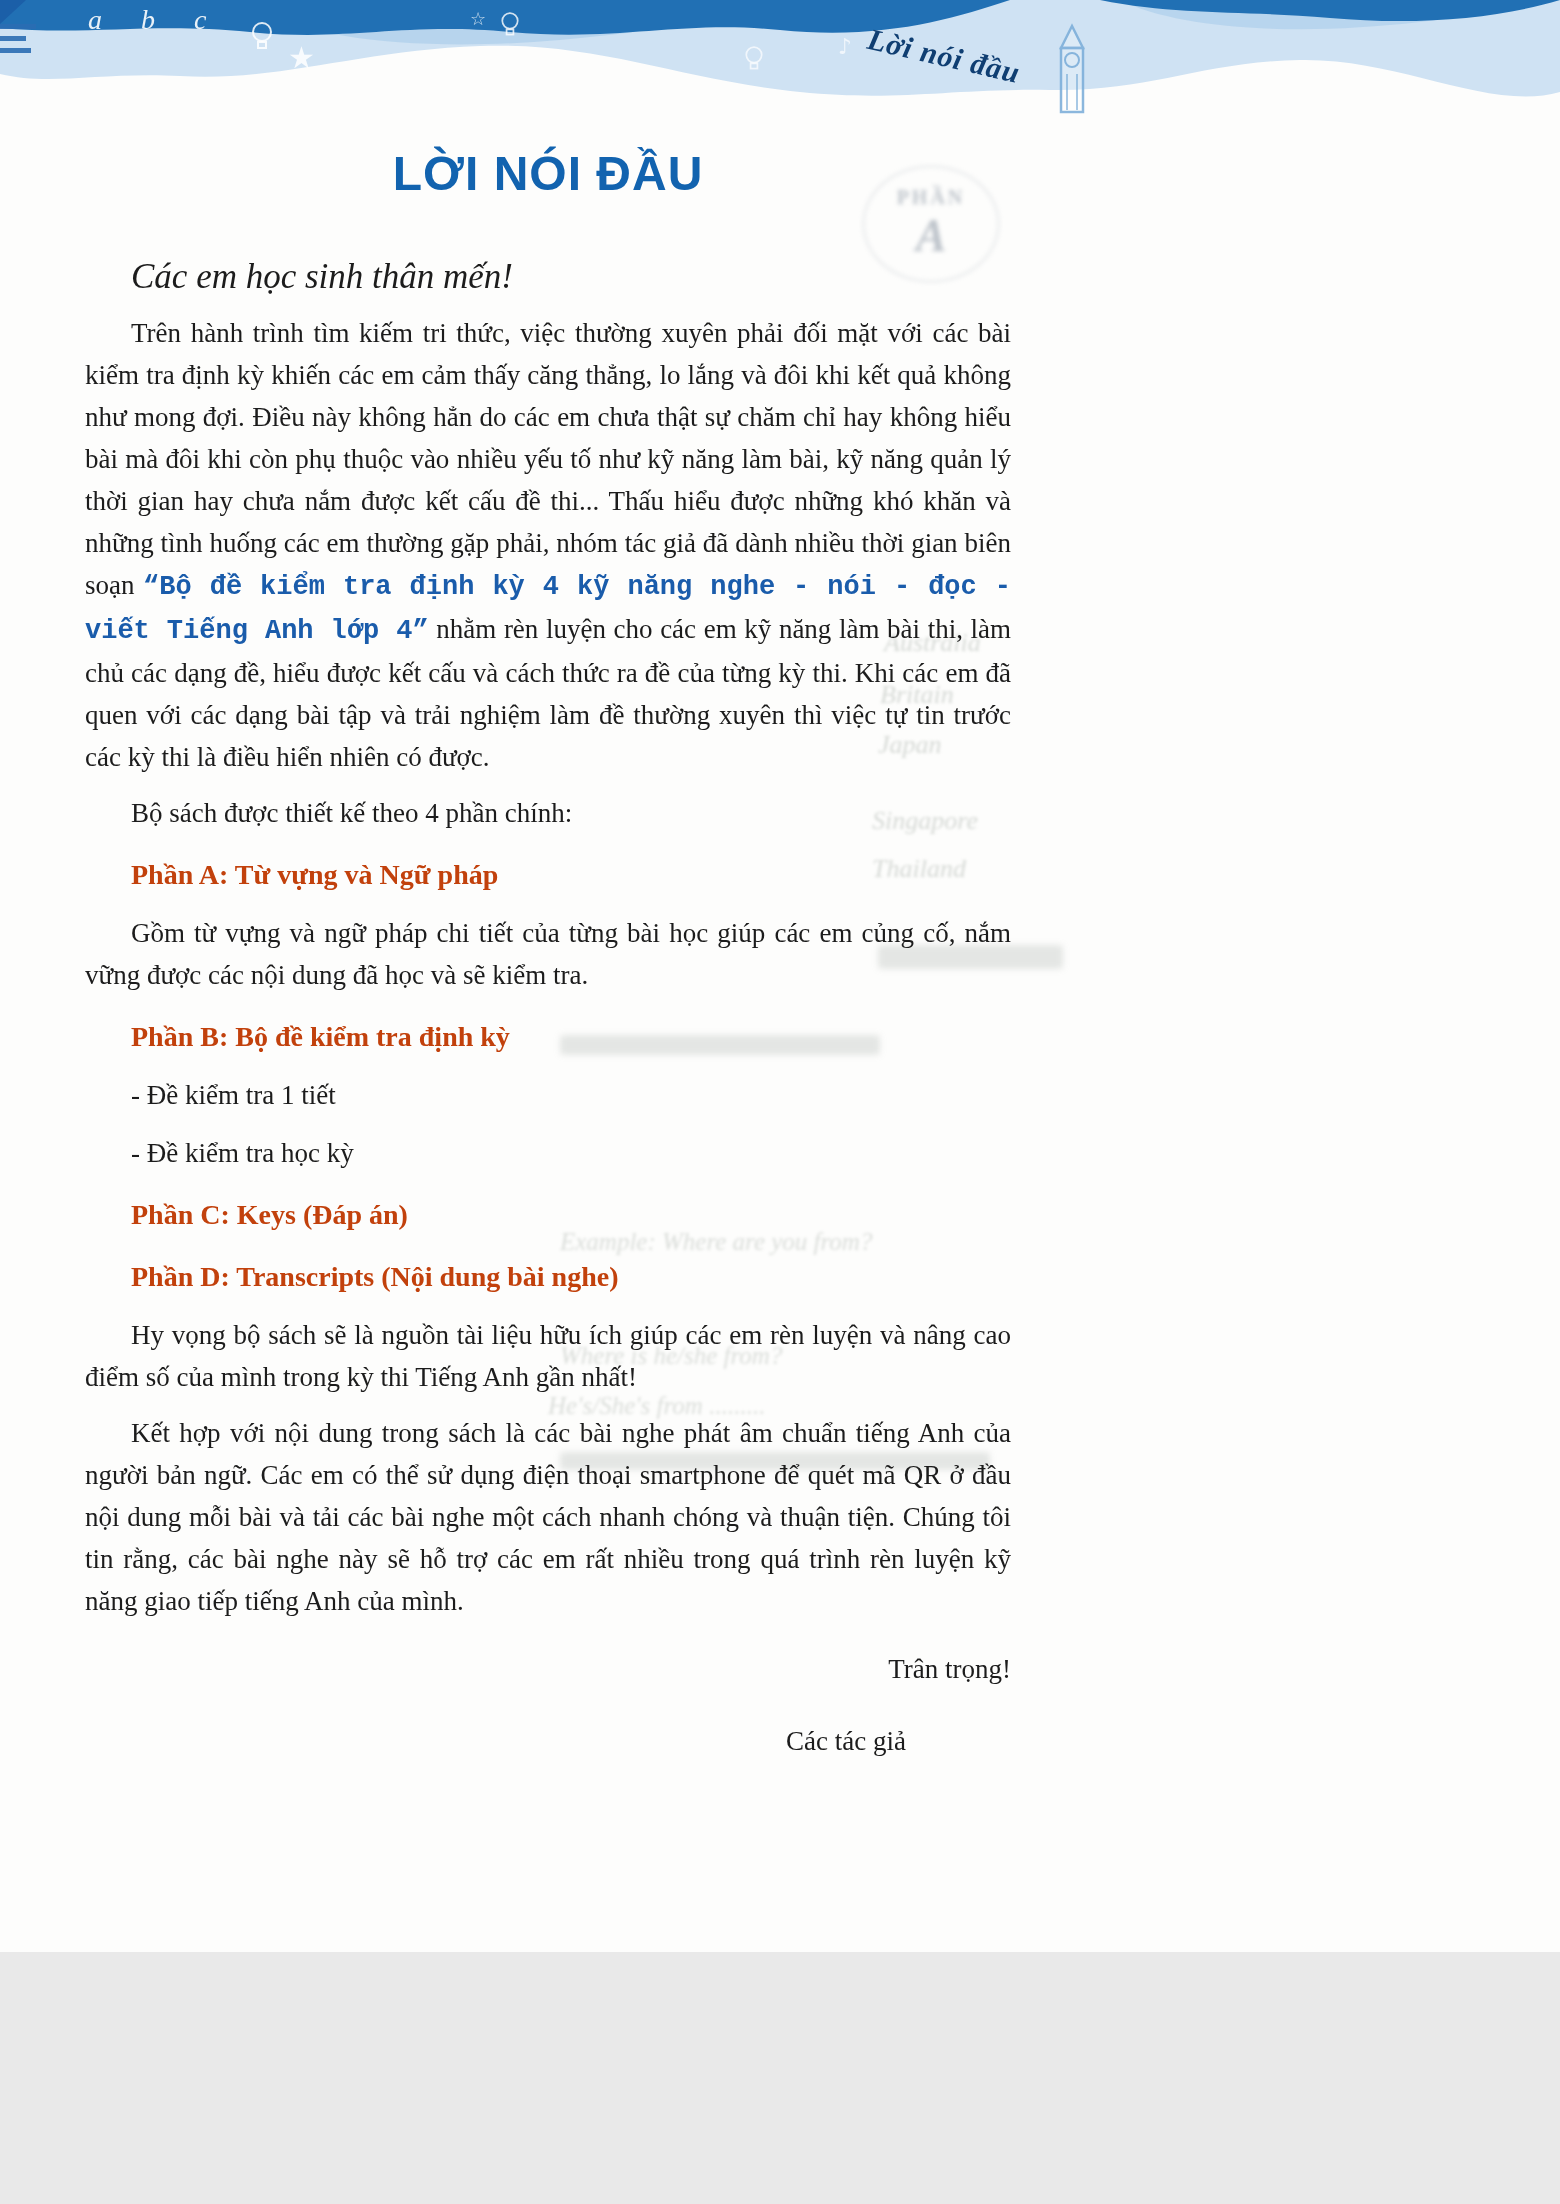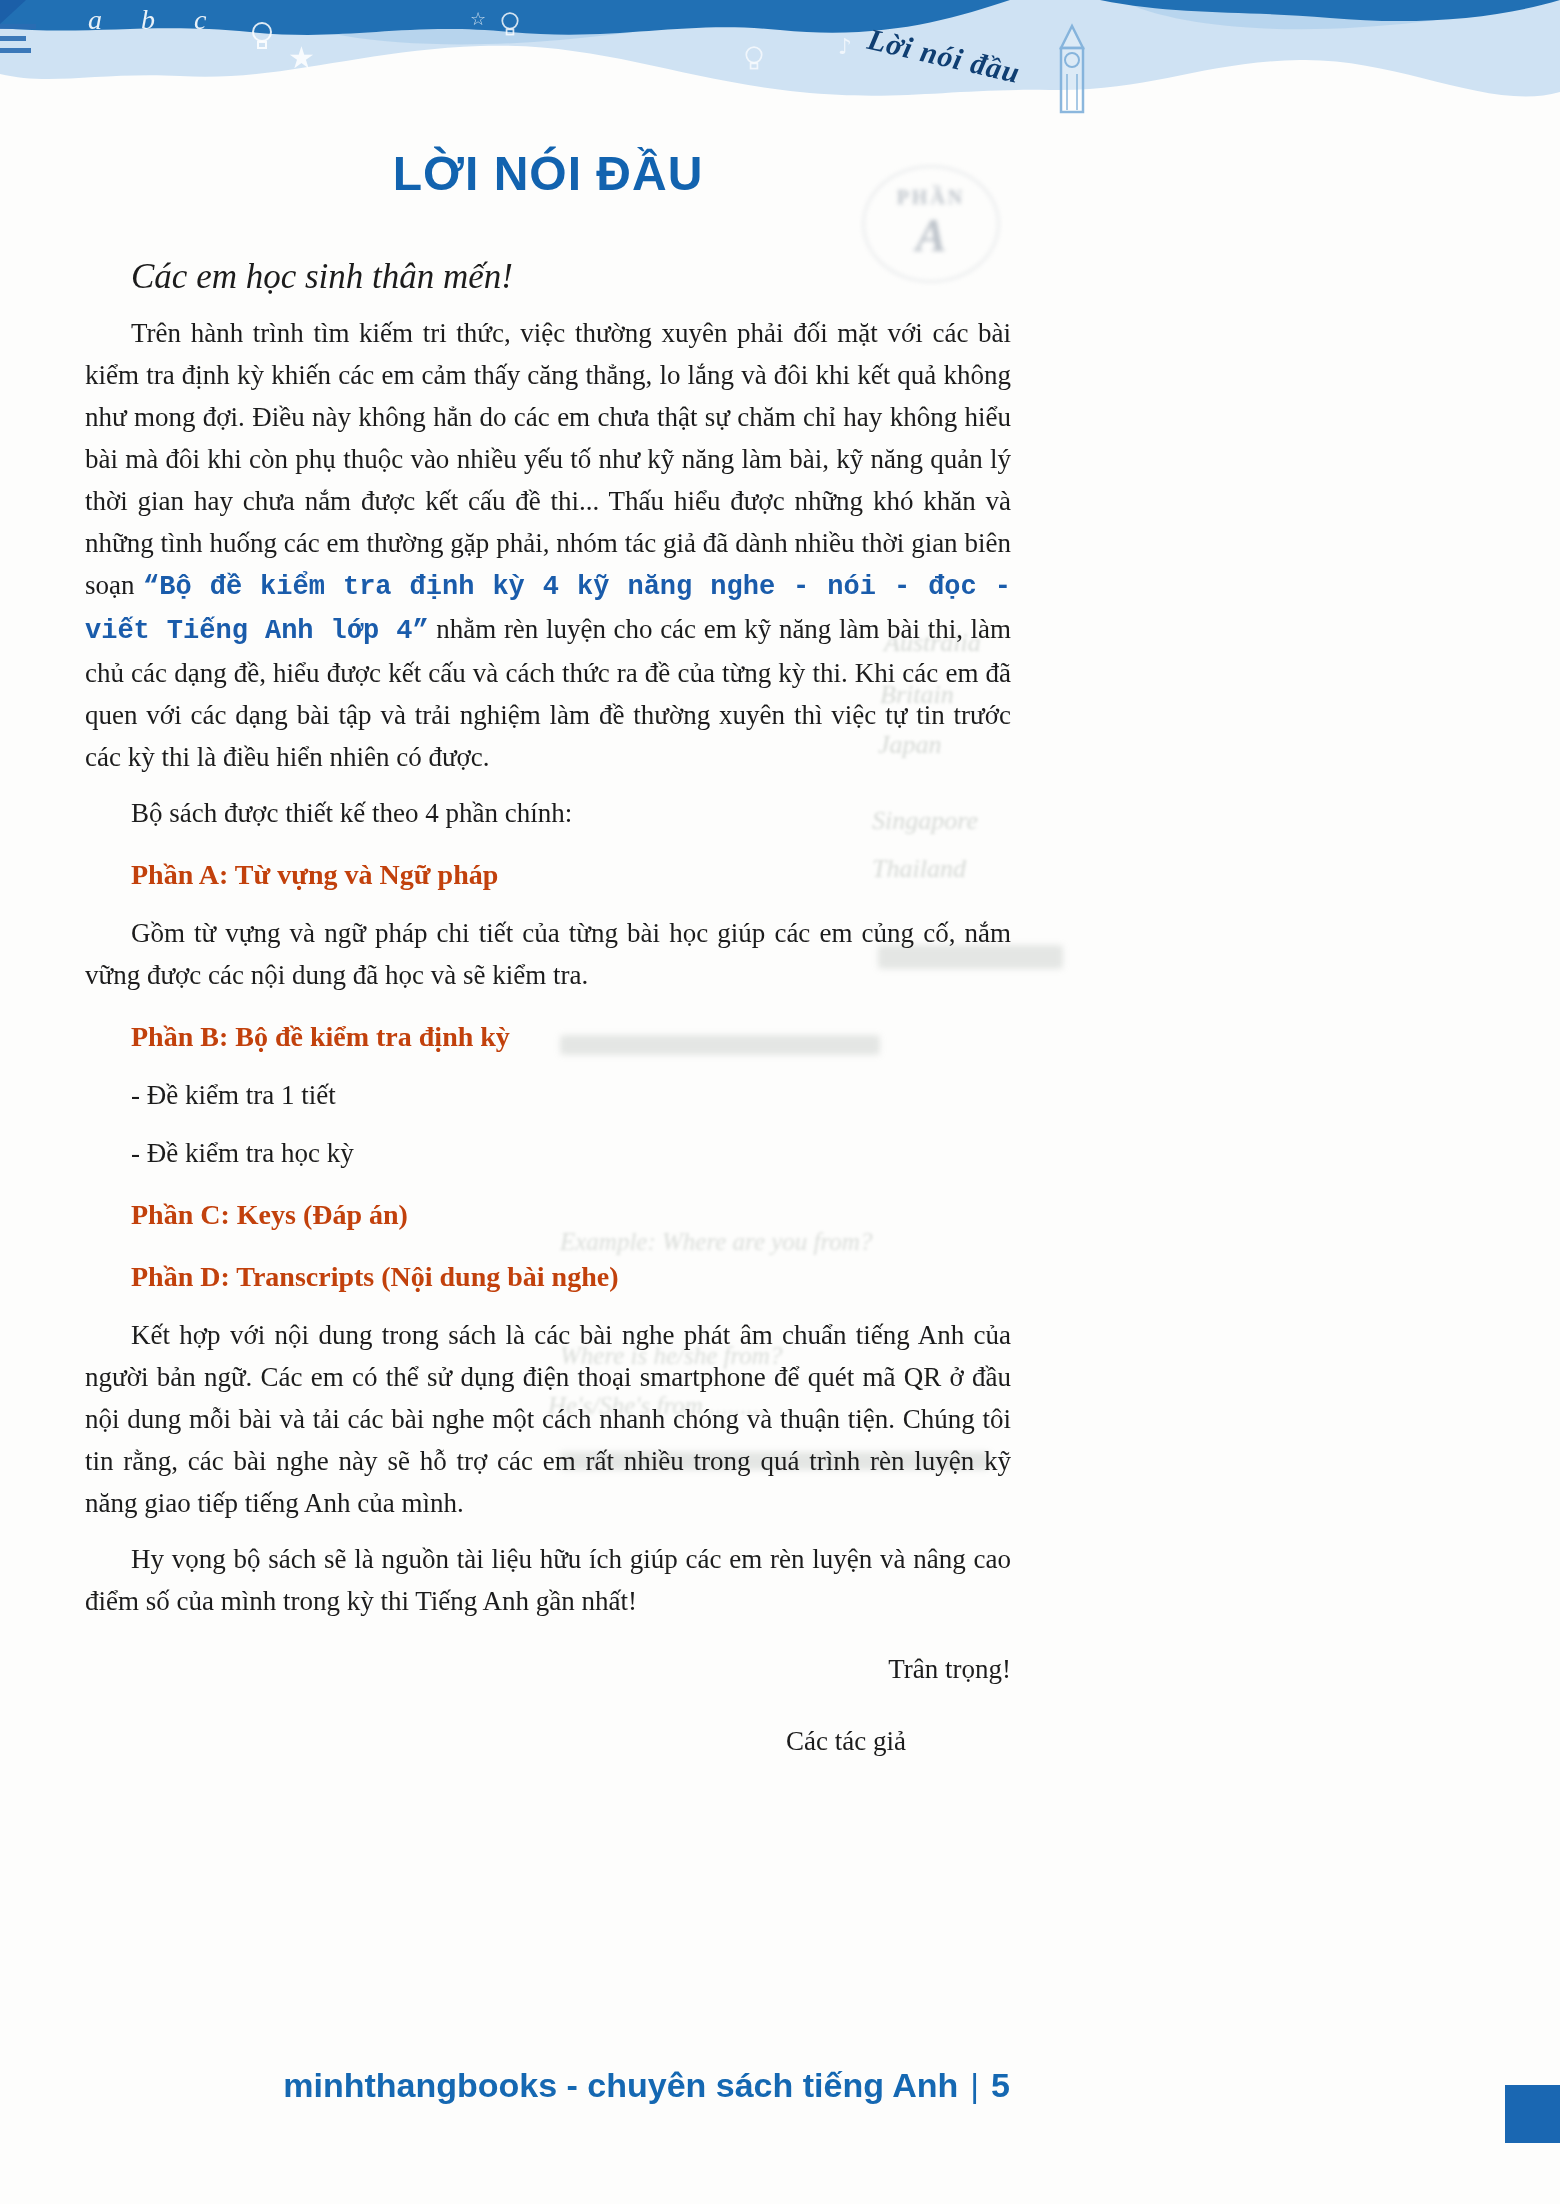--- a/index.html
+++ b/index.html
@@ -1,18 +1,18 @@
 <!DOCTYPE html>
 <html><head>
 <meta charset="utf-8">
 <style>
   * { margin:0; padding:0; box-sizing:border-box; }
   html,body { background:#e9e9e9; }
   .page {
-    position:relative; width:1560px; height:2204px;
+    position:relative; width:1560px; height:1952px;
     background:#fdfdfc; overflow:hidden; margin:0 auto;
     font-family:"Liberation Serif", serif; color:#1c1c1c;
   }
 
   
   .header-band { position:absolute; top:0; left:0; width:1560px; height:135px; }
   .header-band svg.waves { position:absolute; top:0; left:0; }
   .doodle { position:absolute; color:rgba(255,255,255,0.85); font-family:"Liberation Serif", serif; }
   .doodle-letters { top:4px; left:88px; font-style:italic; font-size:28px; letter-spacing:16px; color:rgba(255,255,255,0.9); }
   .star-1 { top:40px; left:288px; font-size:30px; font-family:"DejaVu Sans", sans-serif; }
@@ -161,22 +161,22 @@
     <h2 class="sec-heading">Phần A: Từ vựng và Ngữ pháp</h2>
     <p class="para">Gồm từ vựng và ngữ pháp chi tiết của từng bài học giúp các em củng cố, nắm vững được các nội dung đã học và sẽ kiểm tra.</p>
 
     <h2 class="sec-heading">Phần B: Bộ đề kiểm tra định kỳ</h2>
     <p class="sec-item">- Đề kiểm tra 1 tiết</p>
     <p class="sec-item">- Đề kiểm tra học kỳ</p>
 
     <h2 class="sec-heading">Phần C: Keys (Đáp án)</h2>
     <h2 class="sec-heading">Phần D: Transcripts (Nội dung bài nghe)</h2>
 
+    <p class="para">Hy vọng bộ sách sẽ là nguồn tài liệu hữu ích giúp các em rèn luyện và nâng cao điểm số của mình trong kỳ thi Tiếng Anh gần nhất!</p>
     <p class="para">Kết hợp với nội dung trong sách là các bài nghe phát âm chuẩn tiếng Anh của người bản ngữ. Các em có thể sử dụng điện thoại smartphone để quét mã QR ở đầu nội dung mỗi bài và tải các bài nghe một cách nhanh chóng và thuận tiện. Chúng tôi tin rằng, các bài nghe này sẽ hỗ trợ các em rất nhiều trong quá trình rèn luyện kỹ năng giao tiếp tiếng Anh của mình.</p>
-    <p class="para">Hy vọng bộ sách sẽ là nguồn tài liệu hữu ích giúp các em rèn luyện và nâng cao điểm số của mình trong kỳ thi Tiếng Anh gần nhất!</p>
 
     <p class="closing">Trân trọng!</p>
     <p class="signature">Các tác giả</p>
   </main>
 
   <div class="footer">
     <span>minhthangbooks - chuyên sách tiếng Anh</span><span class="sep">|</span><span>5</span>
   </div>
   <div class="footer-accent-block"></div>
 

